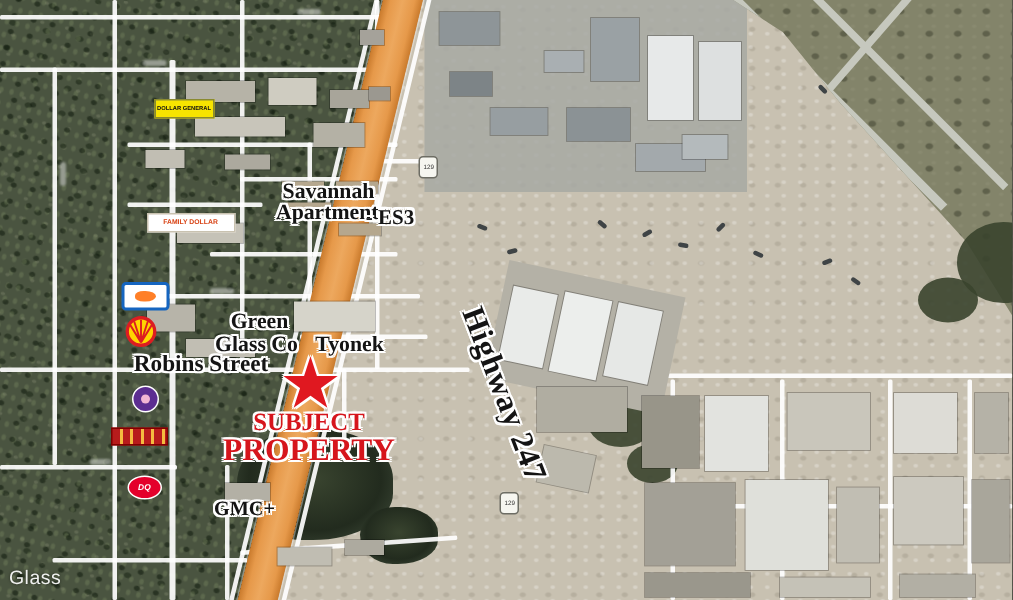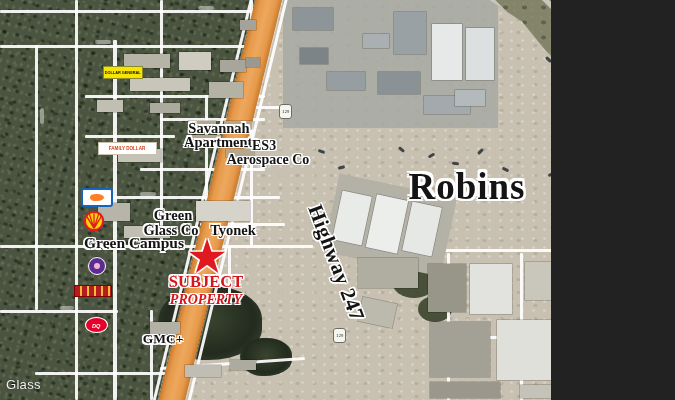--- a/index.html
+++ b/index.html
@@ -1,17 +1,17 @@
 <!DOCTYPE html>
 <html><head>
 <meta charset="utf-8">
 <style>
   html,body{margin:0;padding:0;background:#222;}
   .map{
-    position:relative; width:551px; height:400px; overflow:hidden;
+    position:relative; width:675px; height:400px; overflow:hidden;
     background-color:#c8c1b1;
     background-image:
       radial-gradient(rgba(255,255,255,.28) 1px, transparent 2px),
       radial-gradient(rgba(120,112,96,.22) 1.5px, transparent 2.6px);
     background-size: 11px 9px, 17px 13px;
     font-family:"Liberation Serif","DejaVu Serif",serif;
   }
   .abs{position:absolute;}
   
   .indpatch{left:283px;top:0;width:215px;height:128px;background:#a7a9a3;opacity:.85;}
@@ -229,26 +229,24 @@
     <span style="display:block;width:6px;height:6px;background:#f2b5d4;border-radius:50%;"></span>
   </div>
   <div class="sign" style="left:74px;top:285px;width:36px;height:10px;background:#b71c1c;border:1px solid #7f0000;background-image:repeating-linear-gradient(90deg,transparent 0 5px,rgba(255,215,70,.85) 5px 7px);"></div>
   <div class="sign" style="left:85px;top:317px;width:21px;height:14px;background:#e4002b;border-radius:50%;border:1.5px solid #fff;color:#fff;font-style:italic;">
     <span class="tiny" style="transform:scale(.8);">DQ</span>
   </div>
 
   <div class="maplabel" style="left:219px;top:128px;font-size:14.5px;">Savannah</div>
   <div class="maplabel" style="left:221px;top:142px;font-size:14.5px;">Apartments</div>
   <div class="maplabel" style="left:260px;top:146px;font-size:14px;">- ES3</div>
-  <div class="maplabel" style="left:268px;top:160px;font-size:14px;">Aerospace Co</div>
   <div class="maplabel" style="left:173px;top:215px;font-size:14.5px;">Green</div>
   <div class="maplabel" style="left:171px;top:230px;font-size:14.5px;">Glass Co</div>
   <div class="maplabel" style="left:233px;top:230px;font-size:14.5px;">Tyonek</div>
-  <div class="maplabel" style="left:134px;top:243px;font-size:15.5px;">Green Campus</div>
+  <div class="maplabel" style="left:134px;top:243px;font-size:15.5px;">Robins Street</div>
   <div class="maplabel star" style="left:207px;top:257px;">★</div>
   <div class="maplabel red" style="left:206px;top:282px;font-size:16.5px;">SUBJECT</div>
-  <div class="maplabel red" style="left:206px;top:300px;font-size:14px;font-style:italic;">PROPERTY</div>
+  <div class="maplabel red" style="left:206px;top:300px;font-size:21px;">PROPERTY</div>
   <div class="maplabel" style="left:163px;top:339px;font-size:13.5px;font-family:Liberation Serif, serif;">GMC+</div>
-  <div class="maplabel big" style="left:467px;top:186px;">Robins</div>
   <div class="maplabel hwylabel" style="left:336px;top:263px;">Highway 247</div>
 
   <div class="attrib">Glass</div>
 </div>
 
 </body></html>

